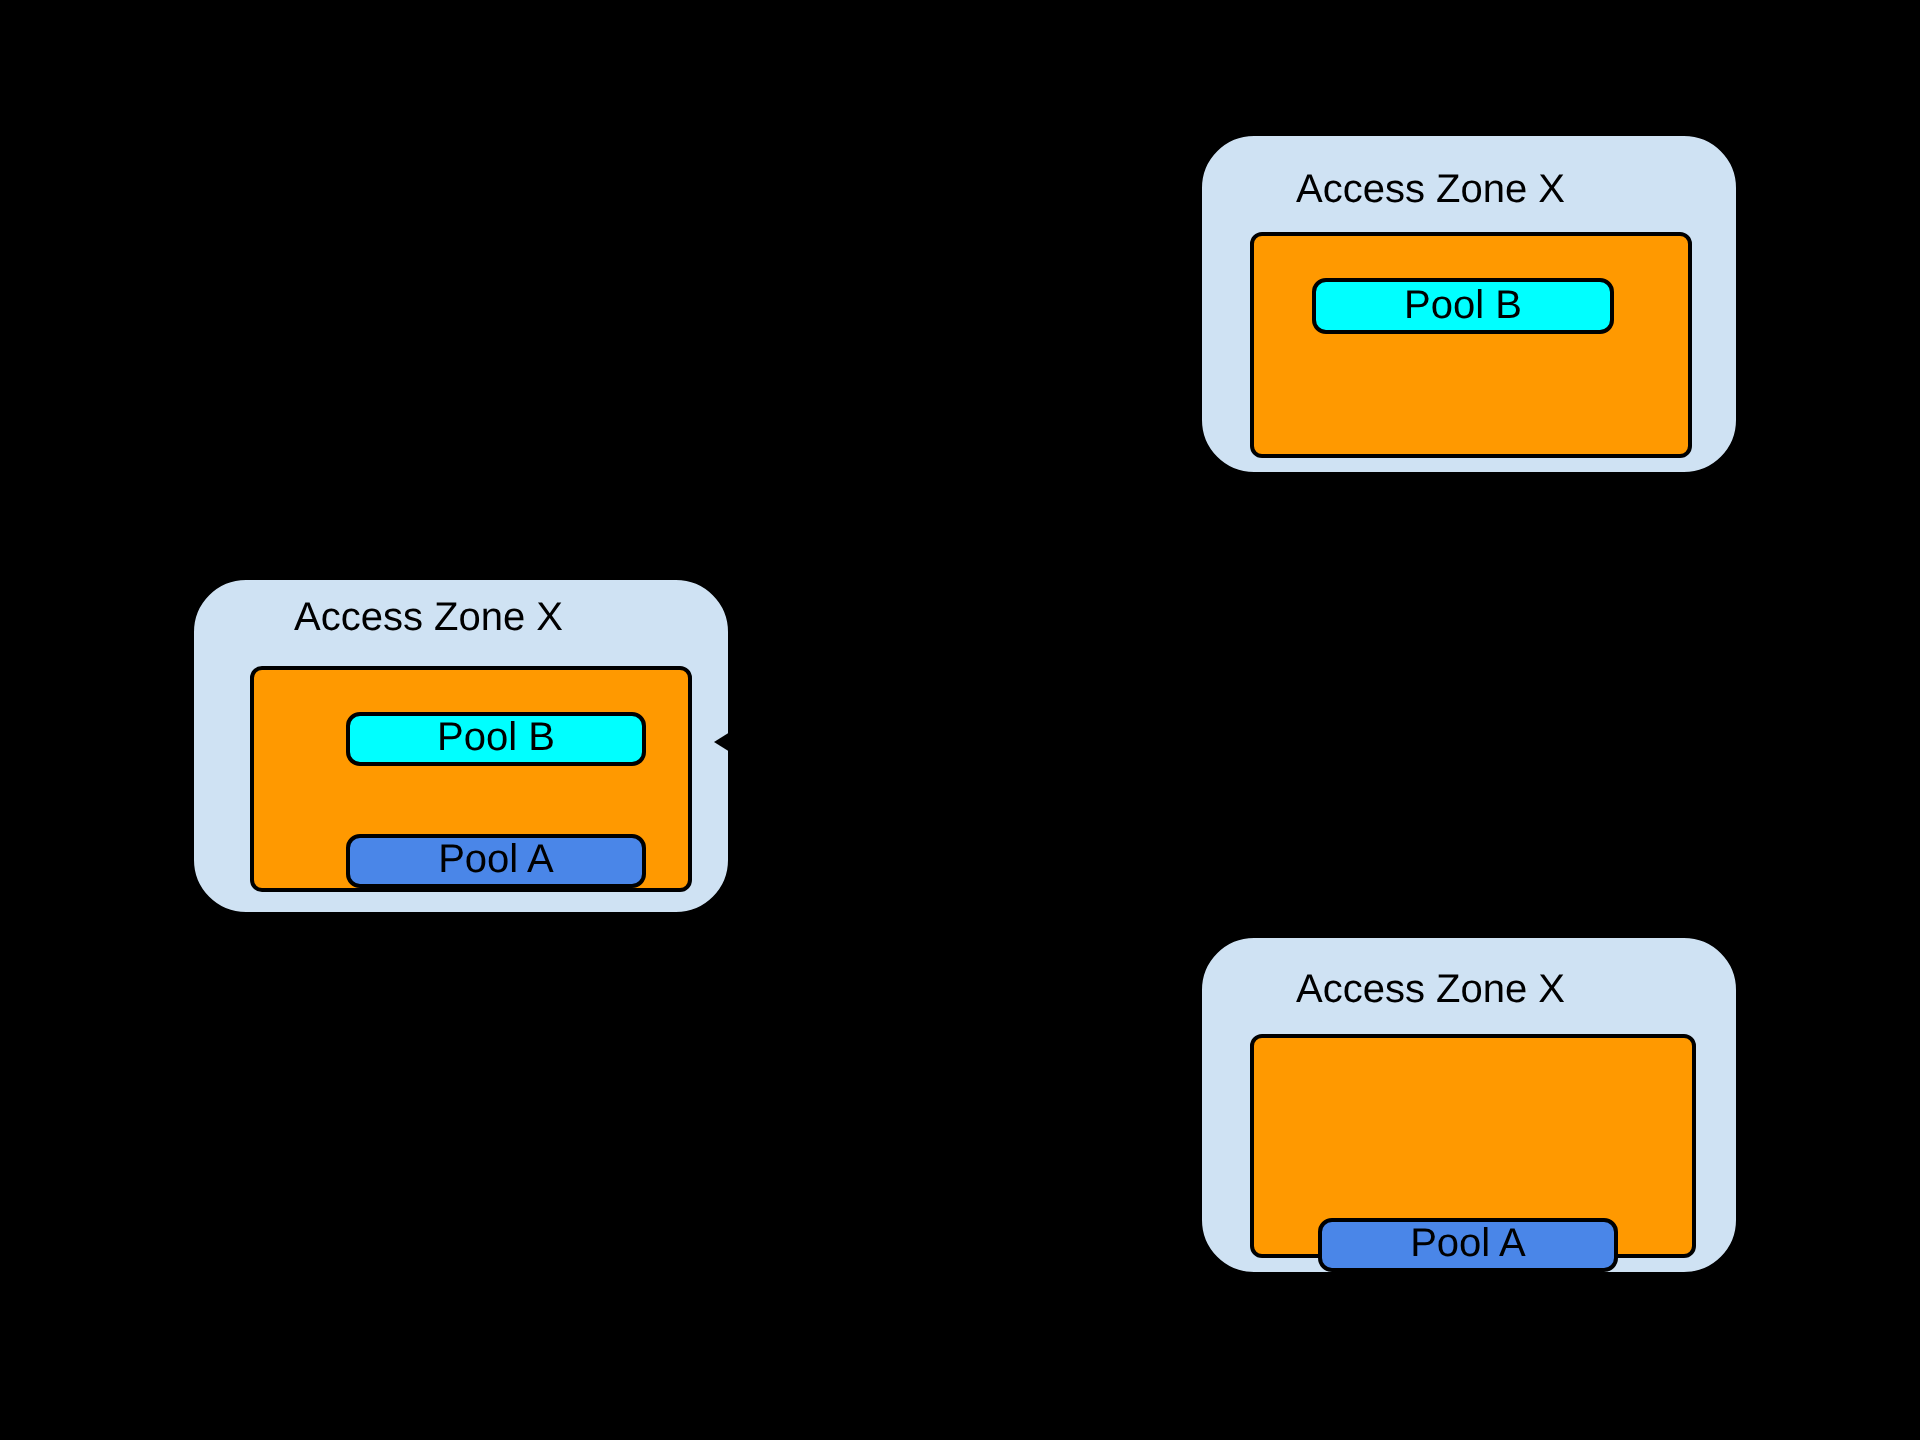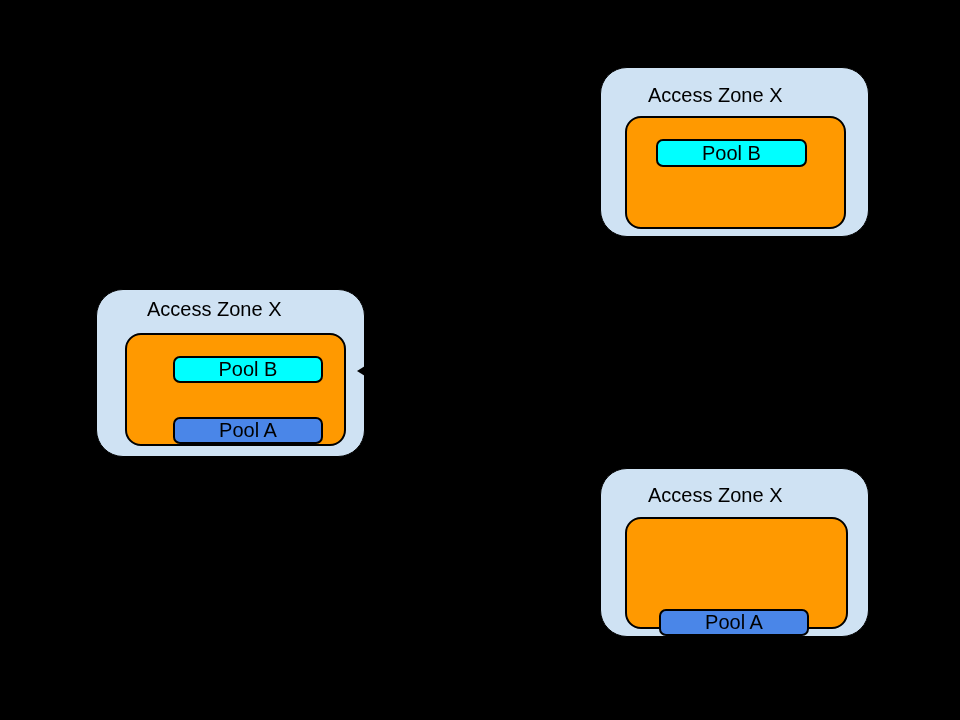--- a/index.html
+++ b/index.html
@@ -30,21 +30,21 @@
     white-space: nowrap;
   }
   #zone-top-right    .zone-title { left: 47px; top: 15px; }
   #zone-middle-left  .zone-title { left: 50px; top: 7px;  }
   #zone-bottom-right .zone-title { left: 47px; top: 14px; }
 
   .group {
     position: absolute;
     background: #FF9900;
     border: 2px solid #000;
-    border-radius: 16px;
+    border-radius: 6px;
     box-sizing: border-box;
   }
   #zone-top-right    .group { left: 24px; top: 48px; width: 221px; height: 113px; }
   #zone-middle-left  .group { left: 28px; top: 43px; width: 221px; height: 113px; }
   #zone-bottom-right .group { left: 24px; top: 48px; width: 223px; height: 112px; }
 
   .pool {
     position: absolute;
     border: 2px solid #000;
     border-radius: 7px;

